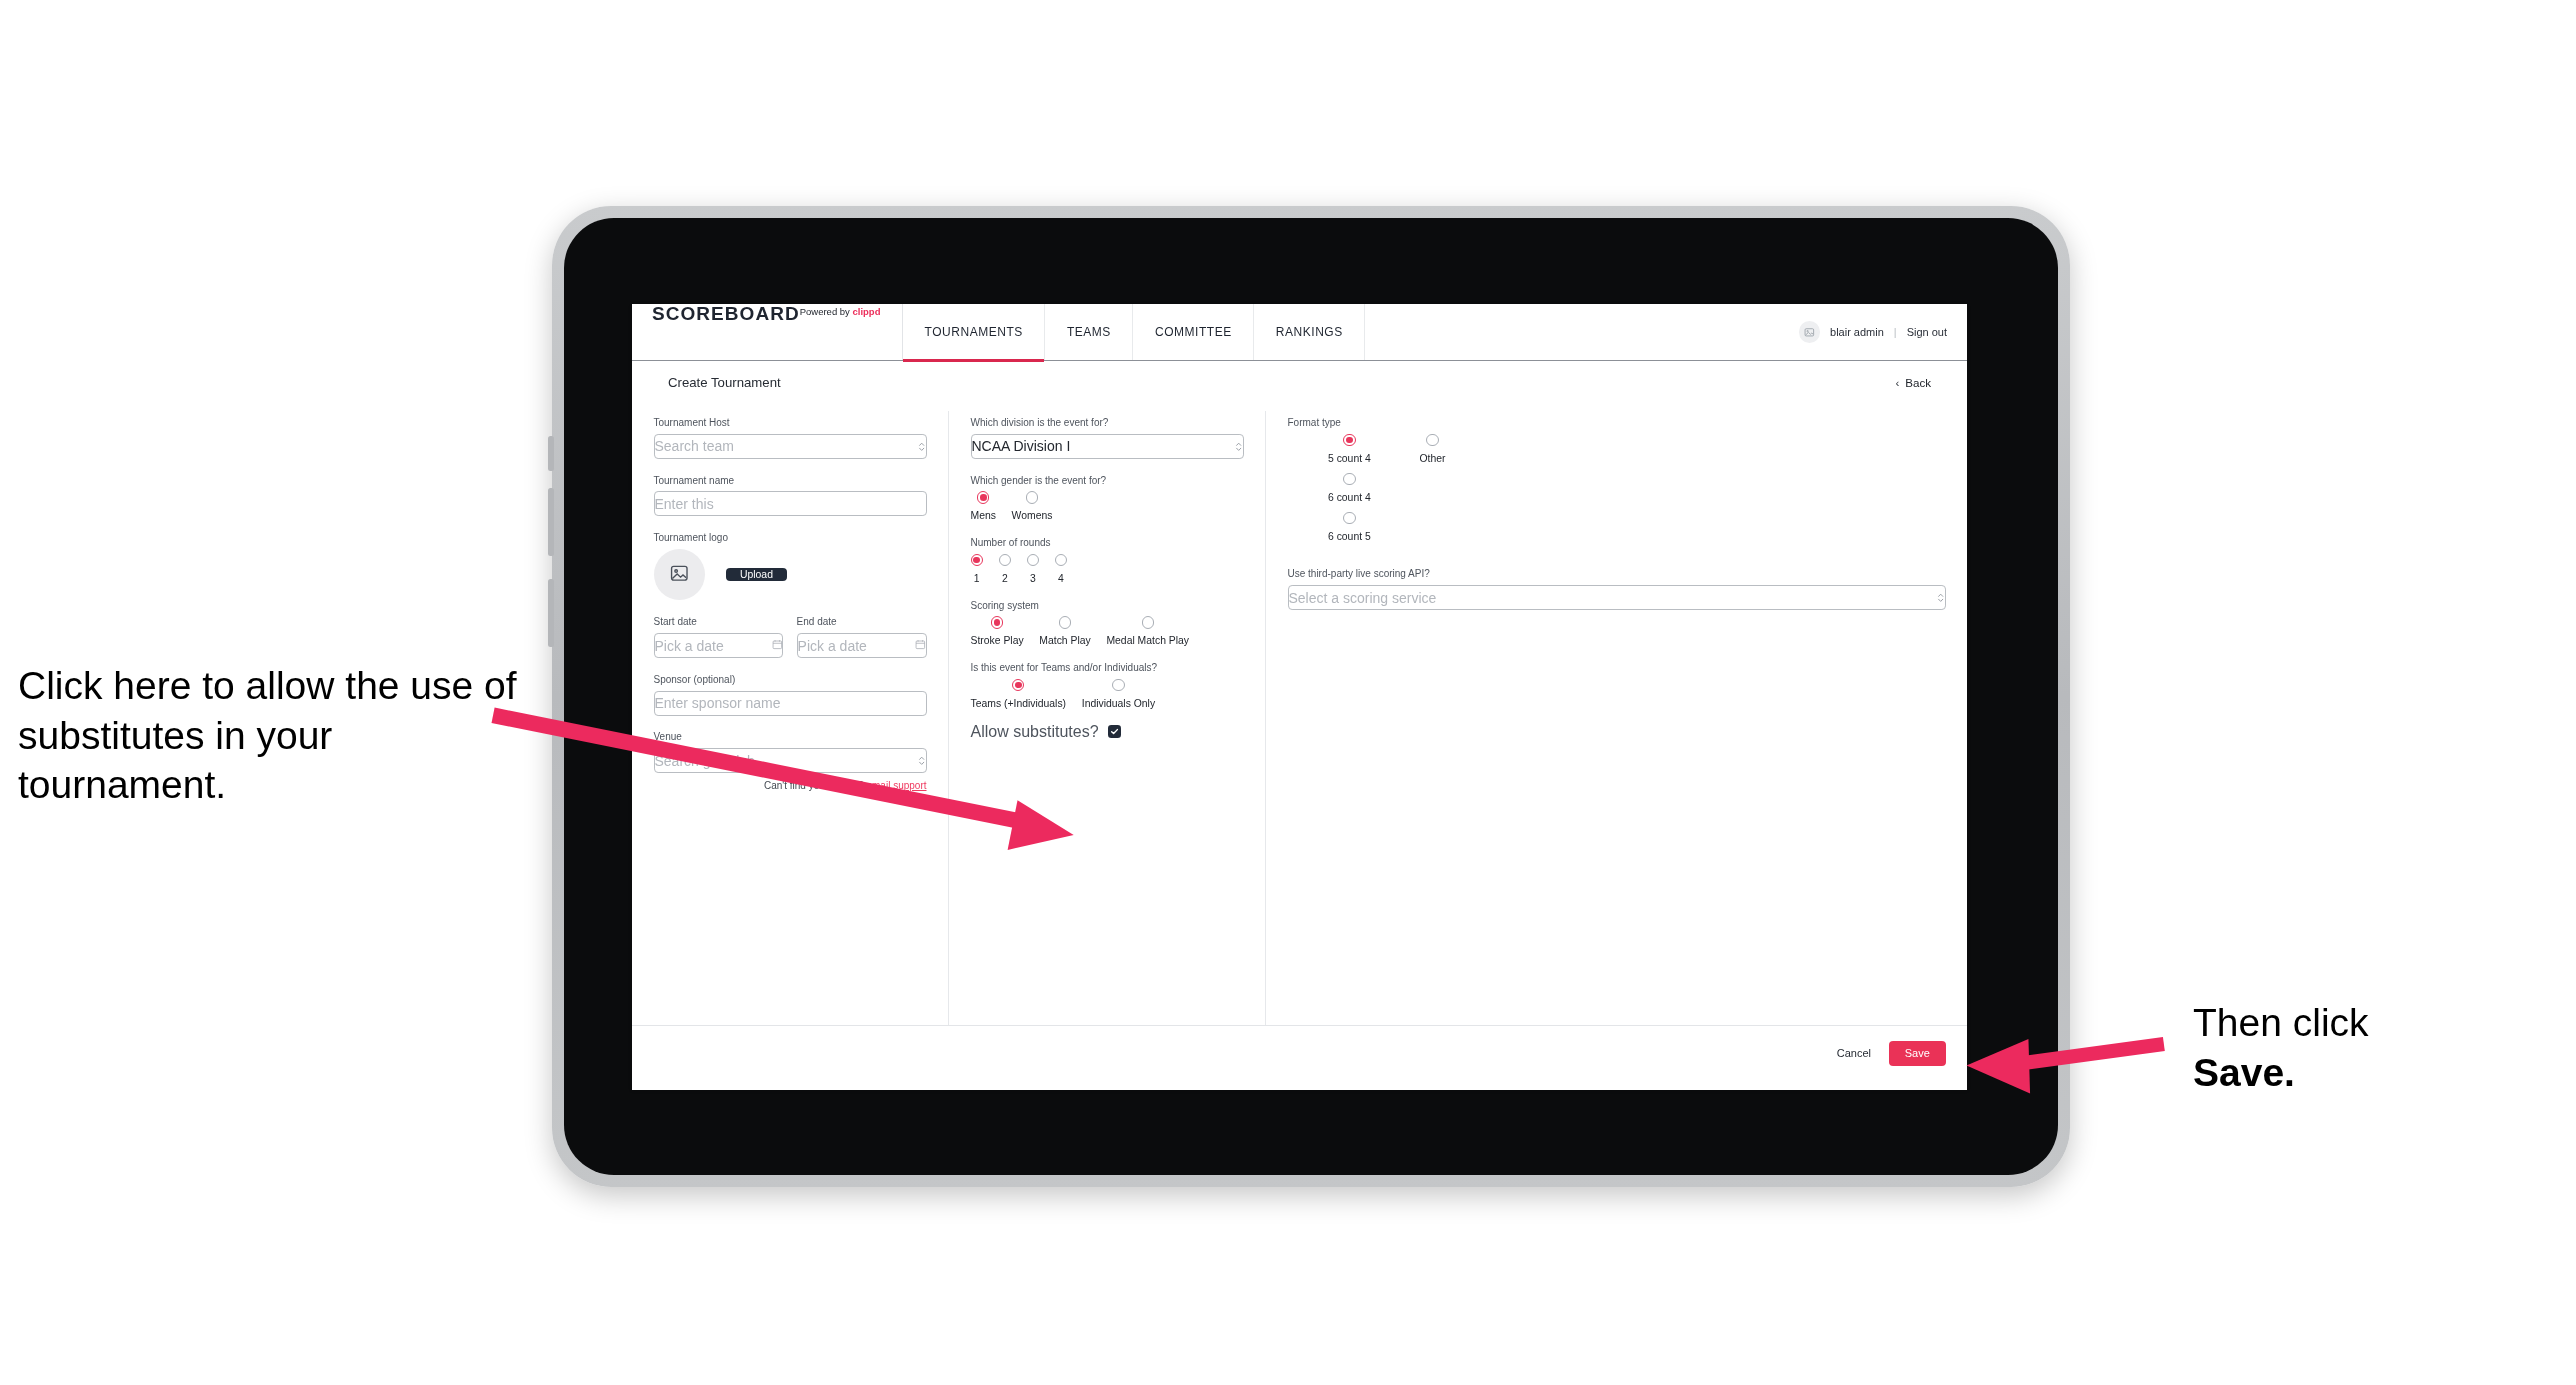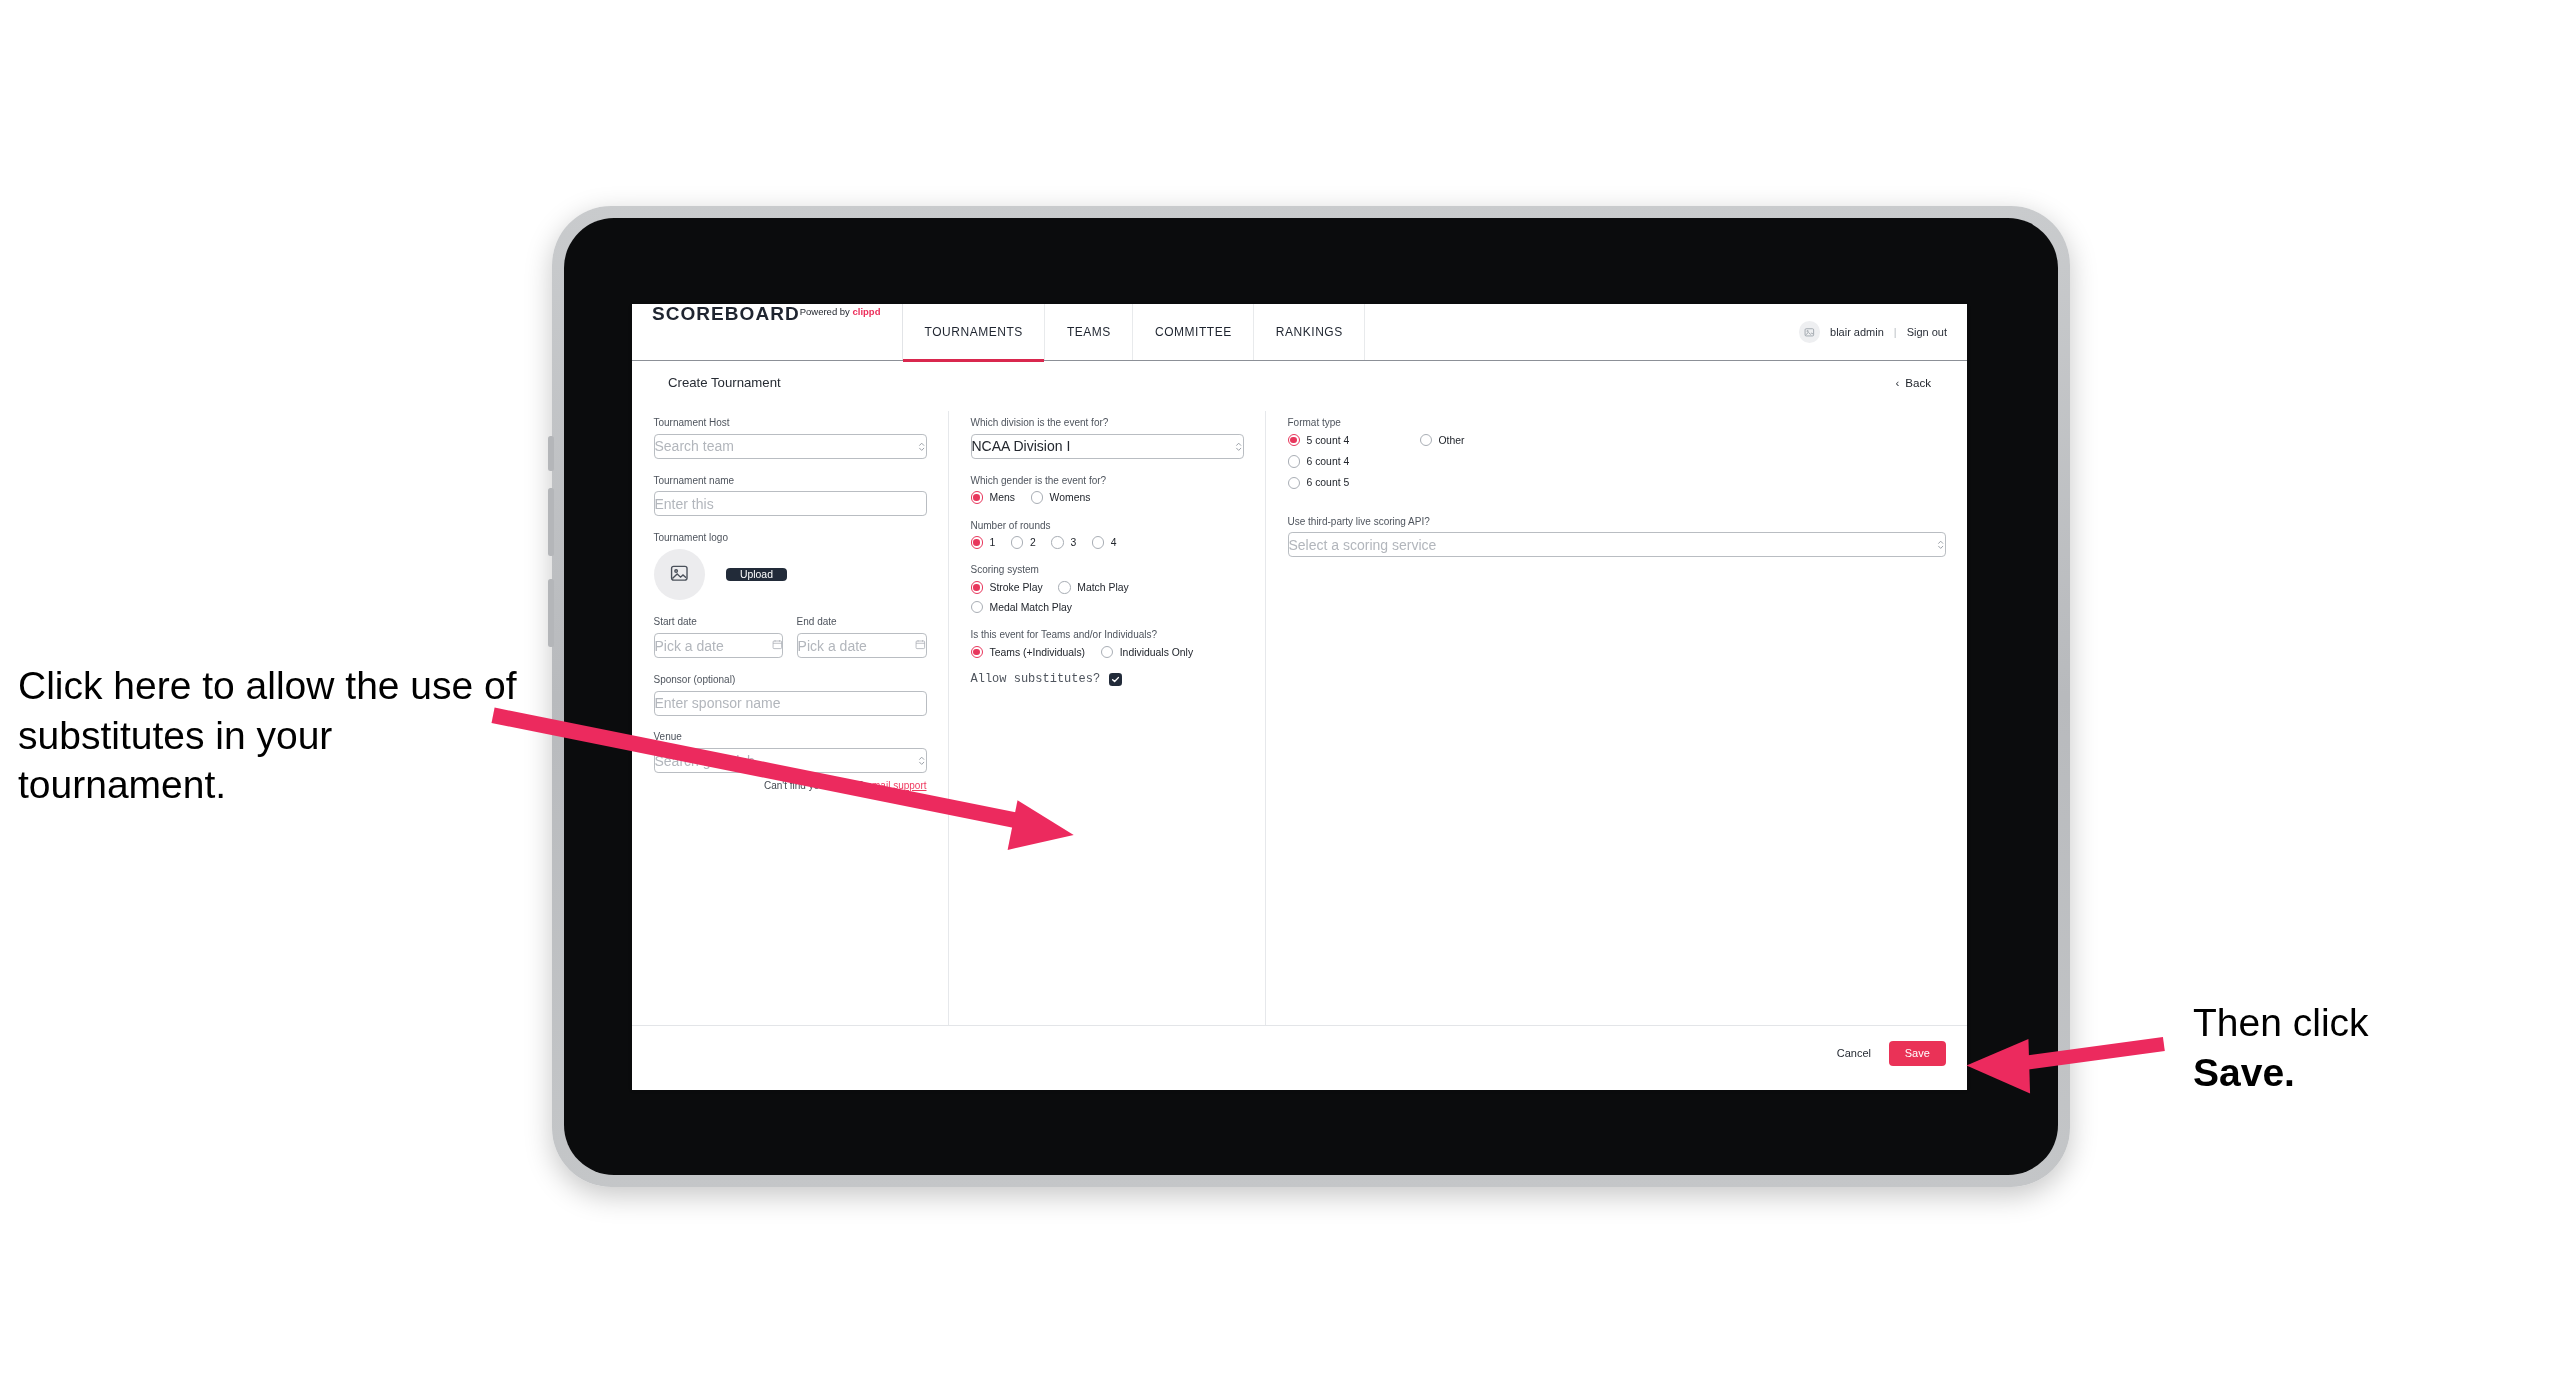--- a/index.html
+++ b/index.html
@@ -76,33 +76,33 @@
        padding:1px 14px;cursor:pointer;}
 
   .daterow{display:flex;gap:13.2px;}
   .daterow > div{flex:1;}
 
   .helper{font-size:10px;color:#434951;text-align:right;margin-top:6.6px;}
   .helper a{color:#ef3b61;text-decoration:underline;}
 
   
   .radrow{display:flex;align-items:center;gap:7.4px;flex-wrap:wrap;margin:1.7px 0 0 0;}
-  .radio{display:flex;align-items:center;gap:6.6px;margin-right:8.3px;cursor:pointer;}
+  .radio{display:flex;align-items:center;gap:6.6px;margin-right:8.3px;cursor:pointer;flex-direction:column;}
   .rdot{width:12.4px;height:12.4px;border-radius:50%;border:1.3px solid #a9aeb5;box-sizing:border-box;
        display:flex;align-items:center;justify-content:center;background:#fff;}
   .rdot.on{border-color:#e8365c;}
   .rdot.on:after{content:"";width:6.6px;height:6.6px;border-radius:50%;background:#e8365c;}
   .rlabel{font-size:10.4px;color:#22262d;}
 
   .fmtgrid{display:flex;}
   .fmtgrid .c{display:flex;flex-direction:column;gap:9px;}
   .fmtgrid .c.first{width:132px;}
 
   .chkrow{display:flex;align-items:center;gap:9px;margin-top:14px;}
-  .chkrow .t{font-size:12px;color:#4e545d;font-family:Liberation Mono, monospace;}
+  .chkrow .t{font-size:16px;color:#4e545d;}
   .chkbox{width:13.2px;height:13.2px;border-radius:3.3px;background:#222b39;display:flex;
        align-items:center;justify-content:center;cursor:pointer;}
   .chkbox svg{display:block;}
 
   
   .footer{height:55px;border-top:0.8px solid #e3e5e8;display:flex;align-items:center;
        justify-content:flex-end;gap:18px;padding-right:21.5px;background:#fff;padding-left:14px;}
   .cancelbtn{font-size:11px;color:#262b33;cursor:pointer;}
   .savebtn{background:#ea3257;color:#fff;font-size:11px;border-radius:4.1px;
        padding:6.6px 15.7px;cursor:pointer;}

